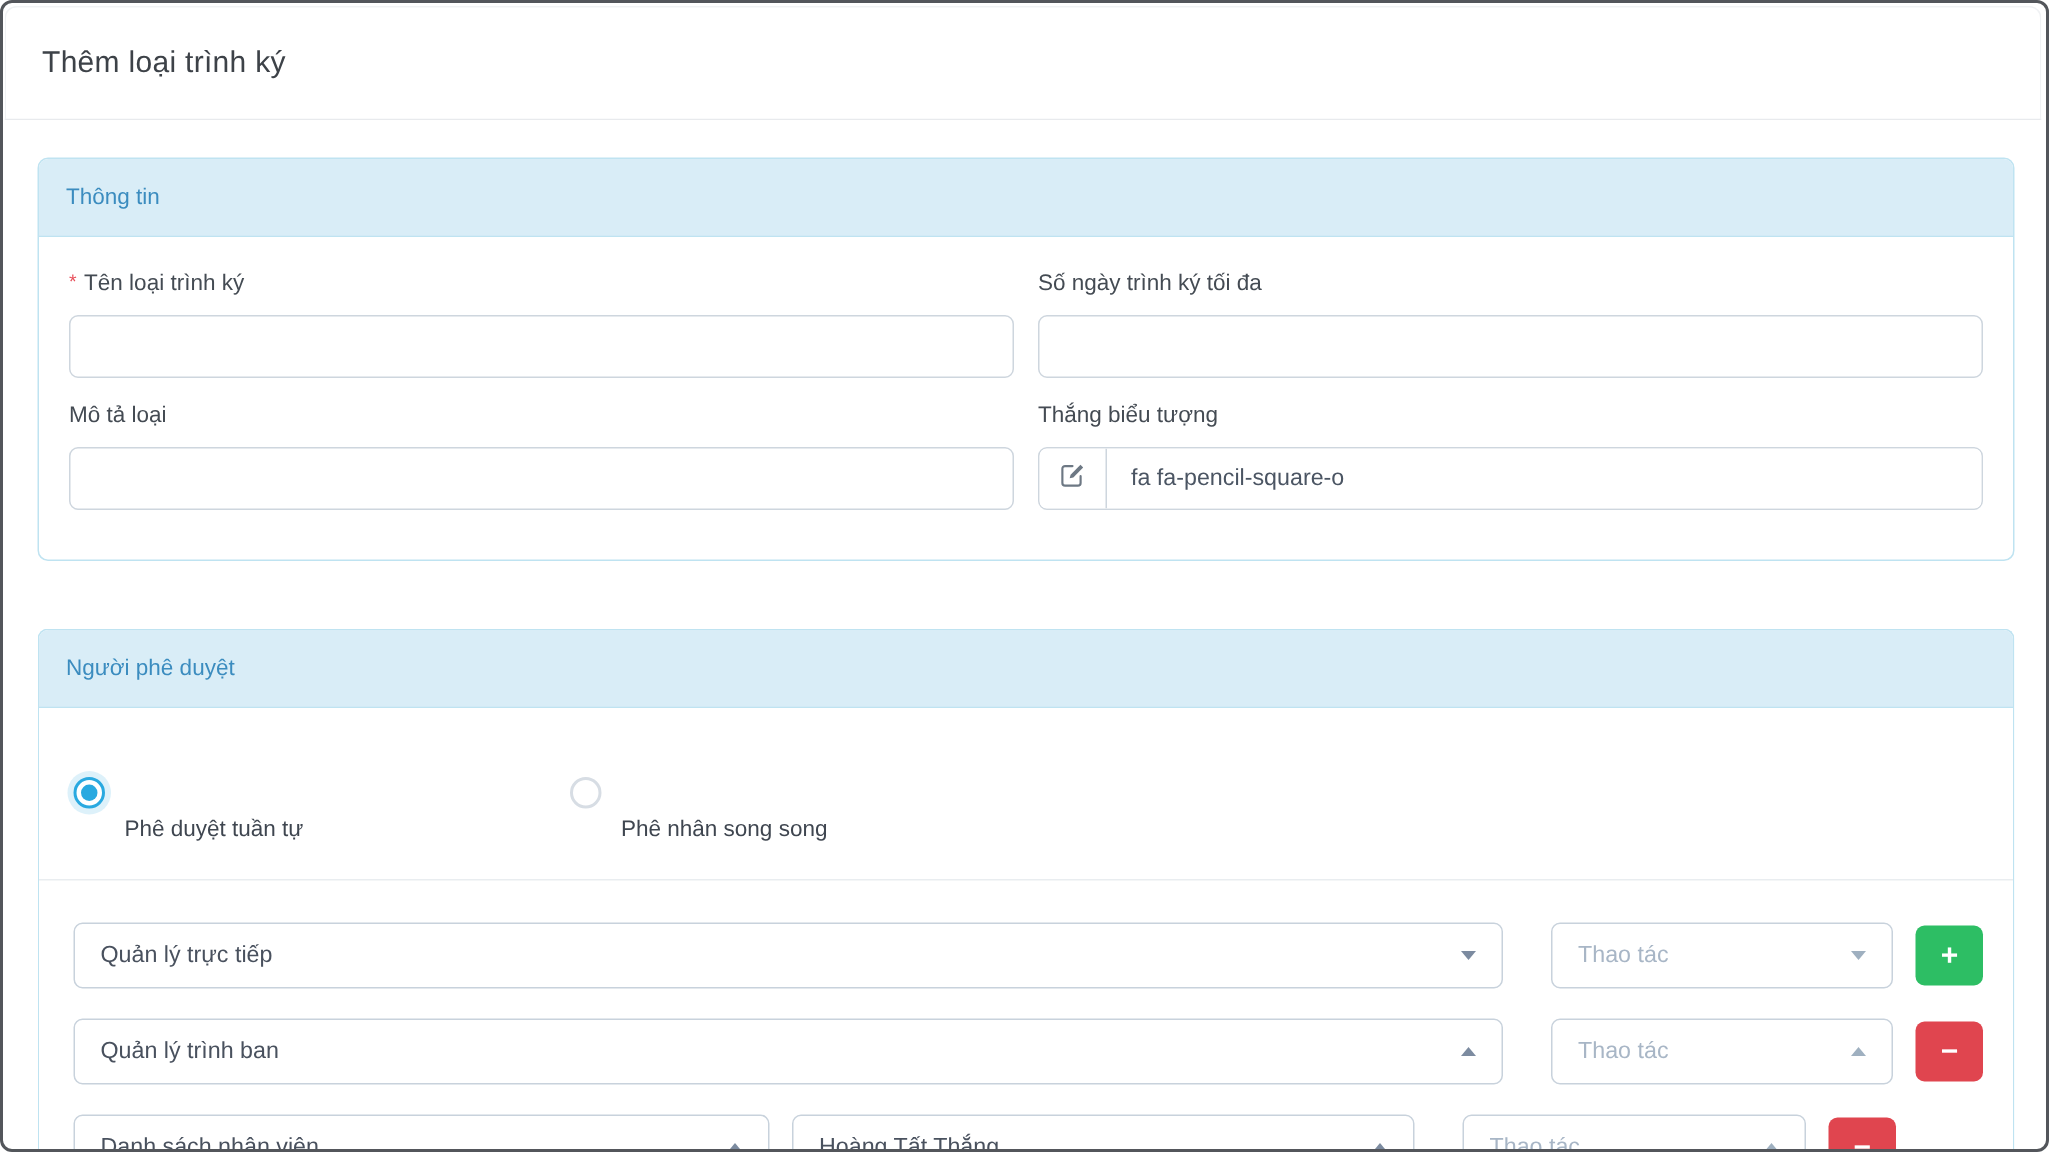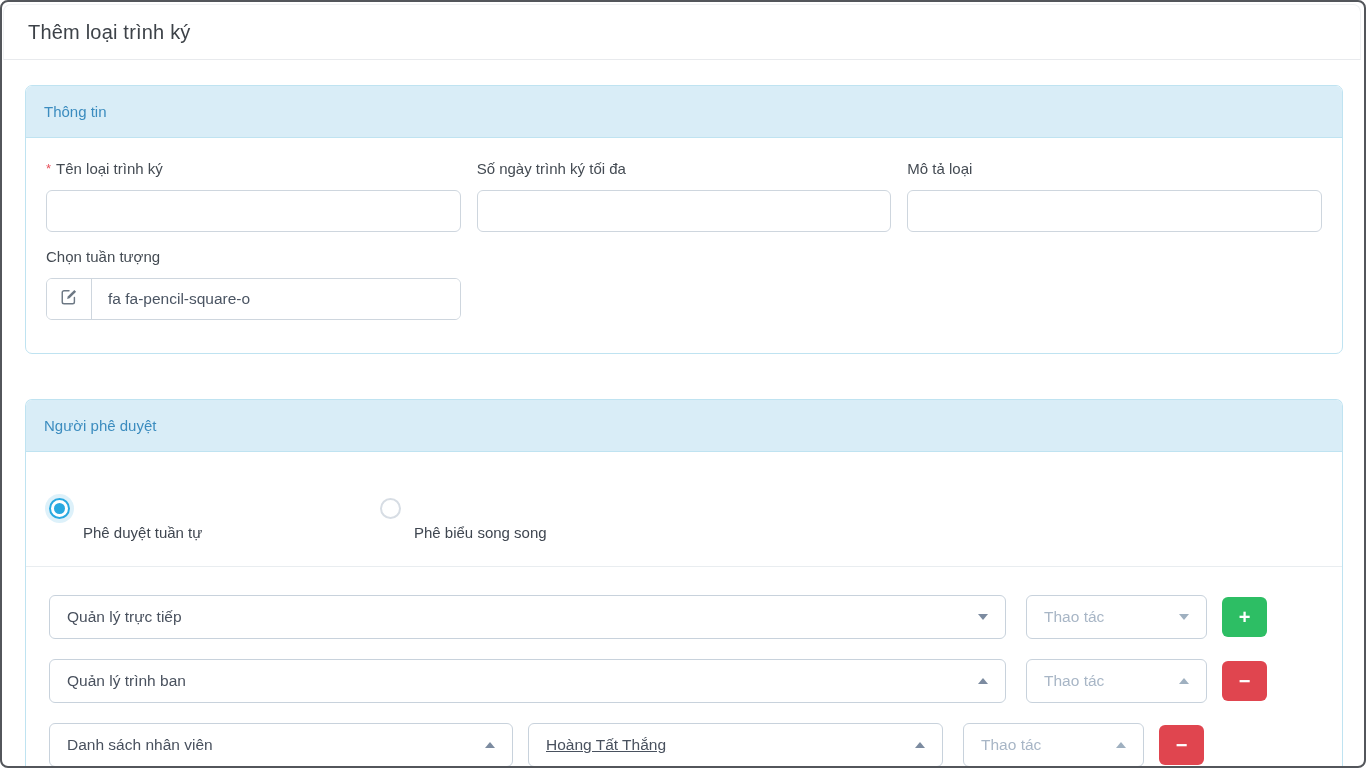--- a/index.html
+++ b/index.html
@@ -2,34 +2,34 @@
 <html><head>
 <meta charset="utf-8">
 <style>
   * { margin:0; padding:0; box-sizing:border-box; }
   html,body { width:1366px; height:768px; overflow:hidden; background:#fff;
     font-family:"Liberation Sans","DejaVu Sans",sans-serif; }
   .frame { position:relative; width:1366px; height:768px; border:2px solid #53565b;
     border-radius:8px; background:#fff; overflow:hidden; }
 
   
-  .titlebar { height:56px; margin:2px 3px 0 1px; display:flex; align-items:center;
+  .titlebar { height:76px; margin:2px 3px 0 1px; display:flex; align-items:center;
     padding-left:24px; border:1px solid #f0f2f4; border-bottom:1px solid #e8eaed;
     border-radius:8px 8px 0 0; background:#fff; }
   .page-title { font-size:20px; font-weight:500; color:#3d4248; letter-spacing:.2px; }
 
   
   .main { padding:25px 0 0 23px; }
   .panel { width:1318px; border:1px solid #bfe3f1; border-radius:7px; background:#fff; }
   .panel-heading { height:52px; display:flex; align-items:center; padding:0 18px;
     background:#d9edf7; color:#3b8cbf; font-size:15px;
     border-bottom:1px solid #bfe3f1; border-radius:6px 6px 0 0; }
   .panel-body { padding:22px 20px 33px 20px; }
 
-  .field-grid { display:grid; grid-template-columns:1fr 1fr 1fr; column-gap:11px; row-gap:22px;gap:16px; }
+  .field-grid { display:grid; grid-template-columns:1fr 1fr; column-gap:11px; row-gap:22px;gap:16px; }
   .field label { display:block; font-size:15px; color:#444b53; margin-bottom:13px; }
   .req { color:#e8505b; font-size:13px; margin-right:5px; vertical-align:1px; }
   .text-input { width:100%; height:42px; border:1px solid #ced6de; border-radius:6px;
     padding:0 14px; font-size:15px; color:#4a5260; outline:none; background:#fff;
     font-family:inherit; }
 
   .input-group { display:flex; height:42px; border:1px solid #ced6de; border-radius:6px;
     overflow:hidden; background:#fff; }
   .addon { width:45px; display:flex; align-items:center; justify-content:center;
     border-right:1px solid #ced6de; background:#fff; cursor:pointer; }
@@ -57,21 +57,21 @@
     display:flex; align-items:center; justify-content:space-between;
     padding:0 17px; font-size:15.5px; color:#49515e; cursor:pointer;gap:36px; }
   .sel.muted { color:#a8b6c6; }
   .caret { width:0; height:0; border-left:5px solid transparent;
     border-right:5px solid transparent; margin-left:12px; flex:0 0 auto; }
   .caret.down { border-top:6px solid #7c8ba0; }
   .caret.up { border-bottom:6px solid #7c8ba0; }
   .sel.muted .caret.down { border-top-color:#9fb0c0; }
   .sel.muted .caret.up { border-bottom-color:#9fb0c0; }
   .w-main { width:957px; }
-  .w-act { width:181px; margin-left:20px; }
+  .w-act { width:229px; margin-left:32px; }
   .w-s1 { width:464px; }
   .w-s2 { width:415px; margin-left:15px;text-decoration:underline; }
   .row-btn { width:45px; height:40px; margin-left:15px; border:none; border-radius:6px;
     color:#fff; font-size:20px; font-weight:bold; line-height:1; cursor:pointer;
     display:flex; align-items:center; justify-content:center; font-family:inherit; }
   .row-btn.add { background:#2dbe64; }
   .row-btn.remove { background:#e0454f; }
 </style>
 </head>
 <body>
@@ -94,21 +94,21 @@
           </div>
           <div class="field">
             <label>Số ngày trình ký tối đa</label>
             <input class="text-input" type="text" value="" style="">
           </div>
           <div class="field">
             <label>Mô tả loại</label>
             <input class="text-input" type="text" value="" style="">
           </div>
           <div class="field">
-            <label>Chọn tuần tượng</label>
+            <label>Thắng biểu tượng</label>
             <div class="input-group">
               <span class="addon">
                 <span>
                   <svg width="18" height="18" viewBox="0 0 20 20">
                     <path d="M16 10.5v5a2 2 0 0 1-2 2H4.5a2 2 0 0 1-2-2V5a2 2 0 0 1 2-2H10" fill="none" stroke="#6d7884" stroke-width="1.6" stroke-linecap="round"></path>
                     <path d="M8.6 9.4 15.9 2.1l2 2L10.6 11.4l-2.7.7z" fill="#6d7884"></path>
                   </svg>
                 </span>
               </span>
               <input type="text" value="fa fa-pencil-square-o" style="">
@@ -121,21 +121,21 @@
     <div class="panel approvers">
       <div class="panel-heading">Người phê duyệt</div>
       <div class="panel-body">
         <div class="radio-row" id="radio-row">
             <div class="radio-item first">
               <span class="radio-circle checked"></span>
               <span class="radio-label">Phê duyệt tuần tự</span>
             </div>
             <div class="radio-item">
               <span class="radio-circle"></span>
-              <span class="radio-label">Phê biểu song song</span>
+              <span class="radio-label">Phê nhân song song</span>
             </div>
           </div>
         <div class="rows-divider"></div>
         <div class="select-rows" id="select-rows">
             <div class="select-row">
               <div class="sel w-main">
                 <span>Quản lý trực tiếp</span>
                 <span class="caret down"></span>
               </div>
               <div class="sel muted w-act">

